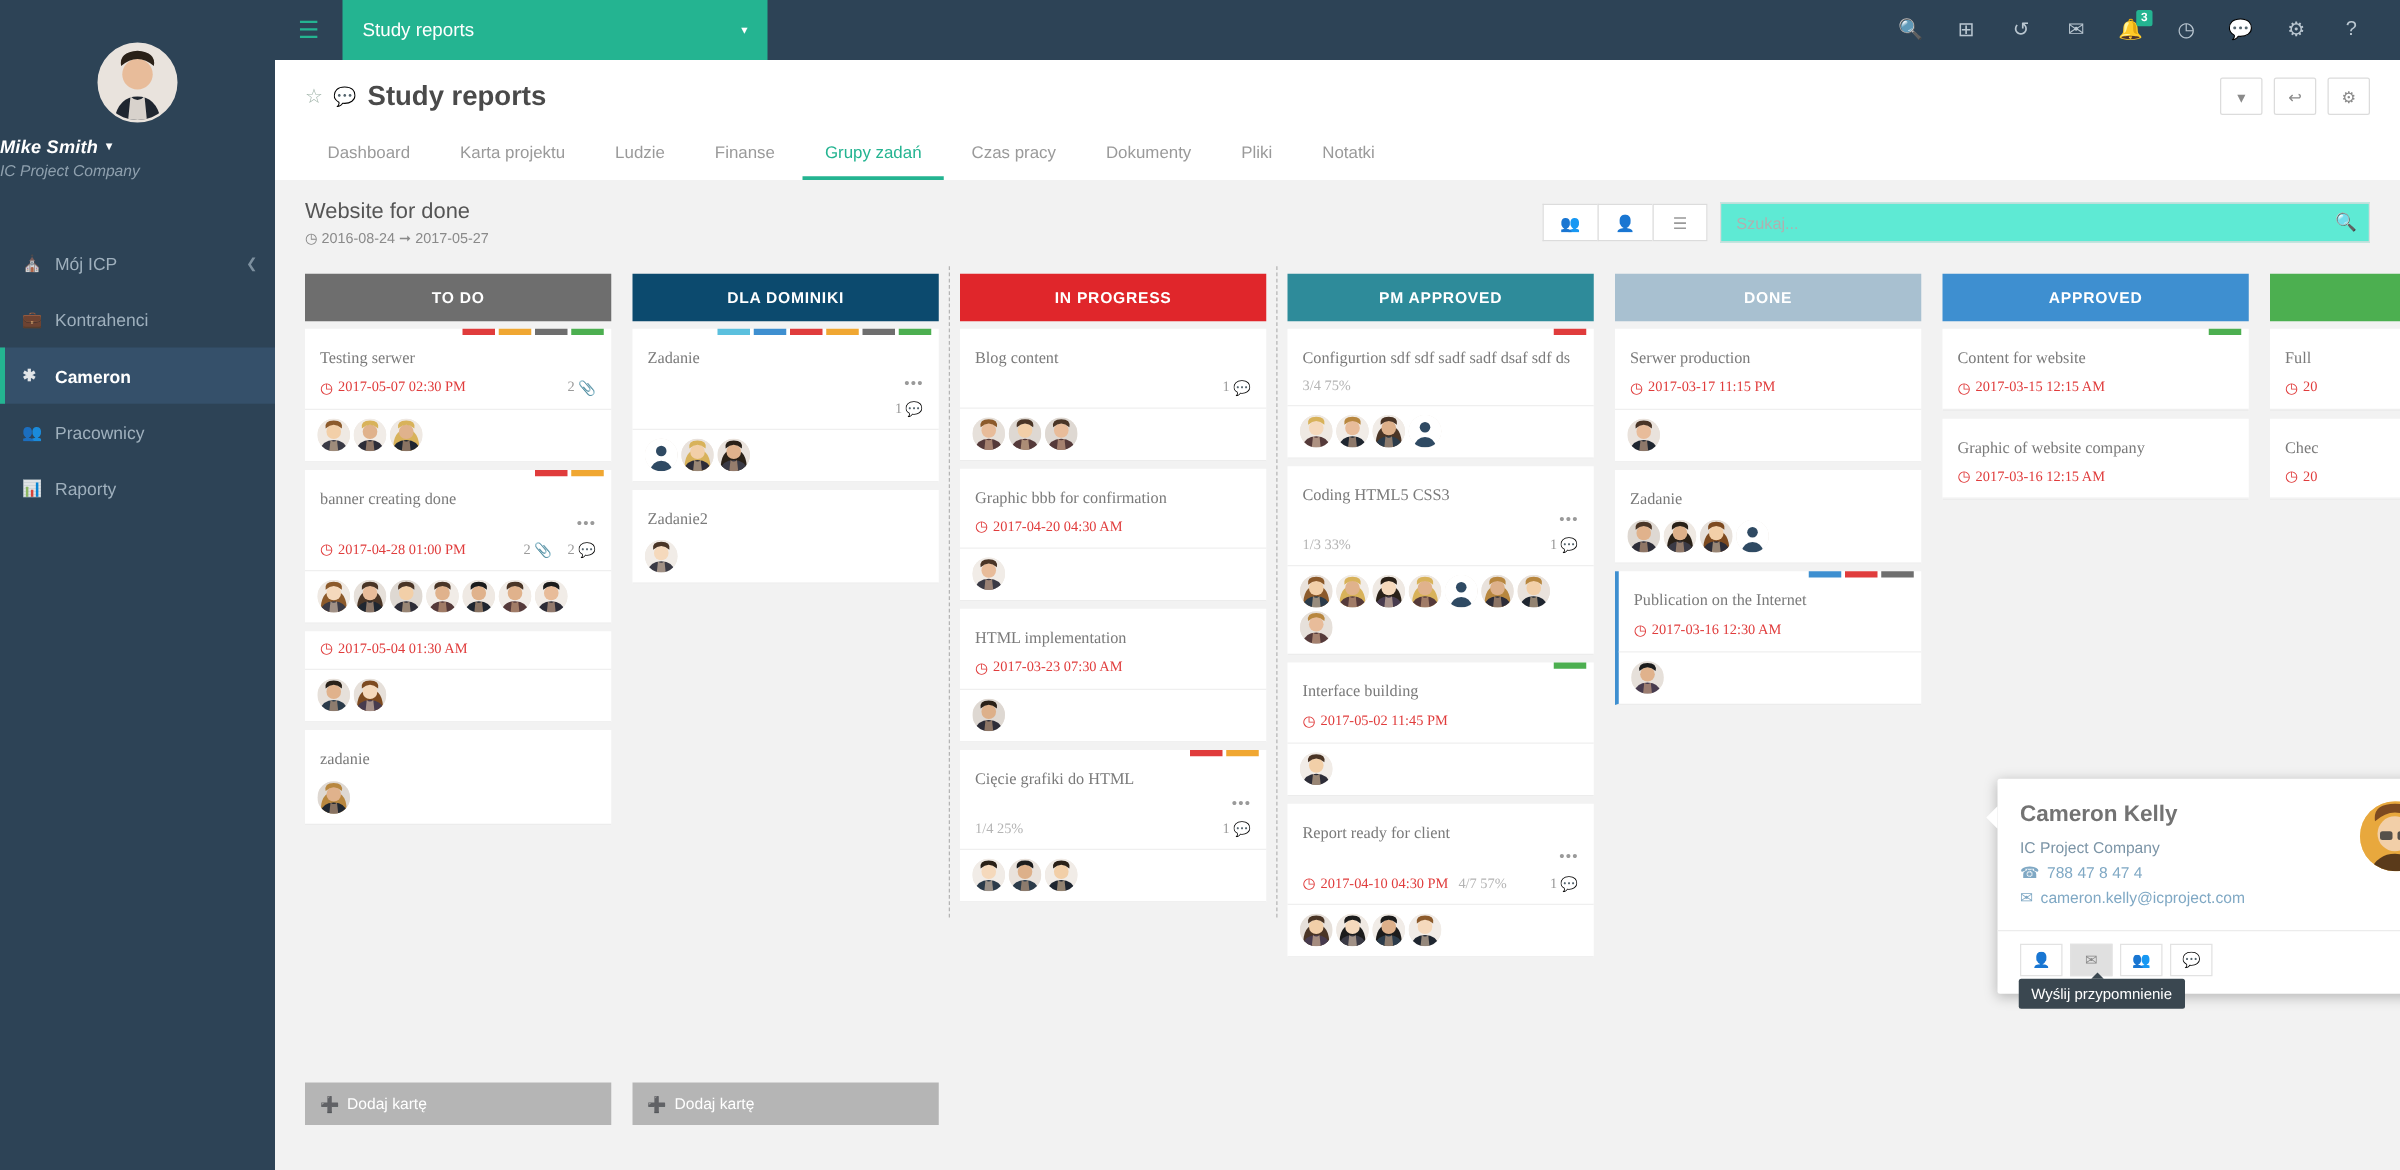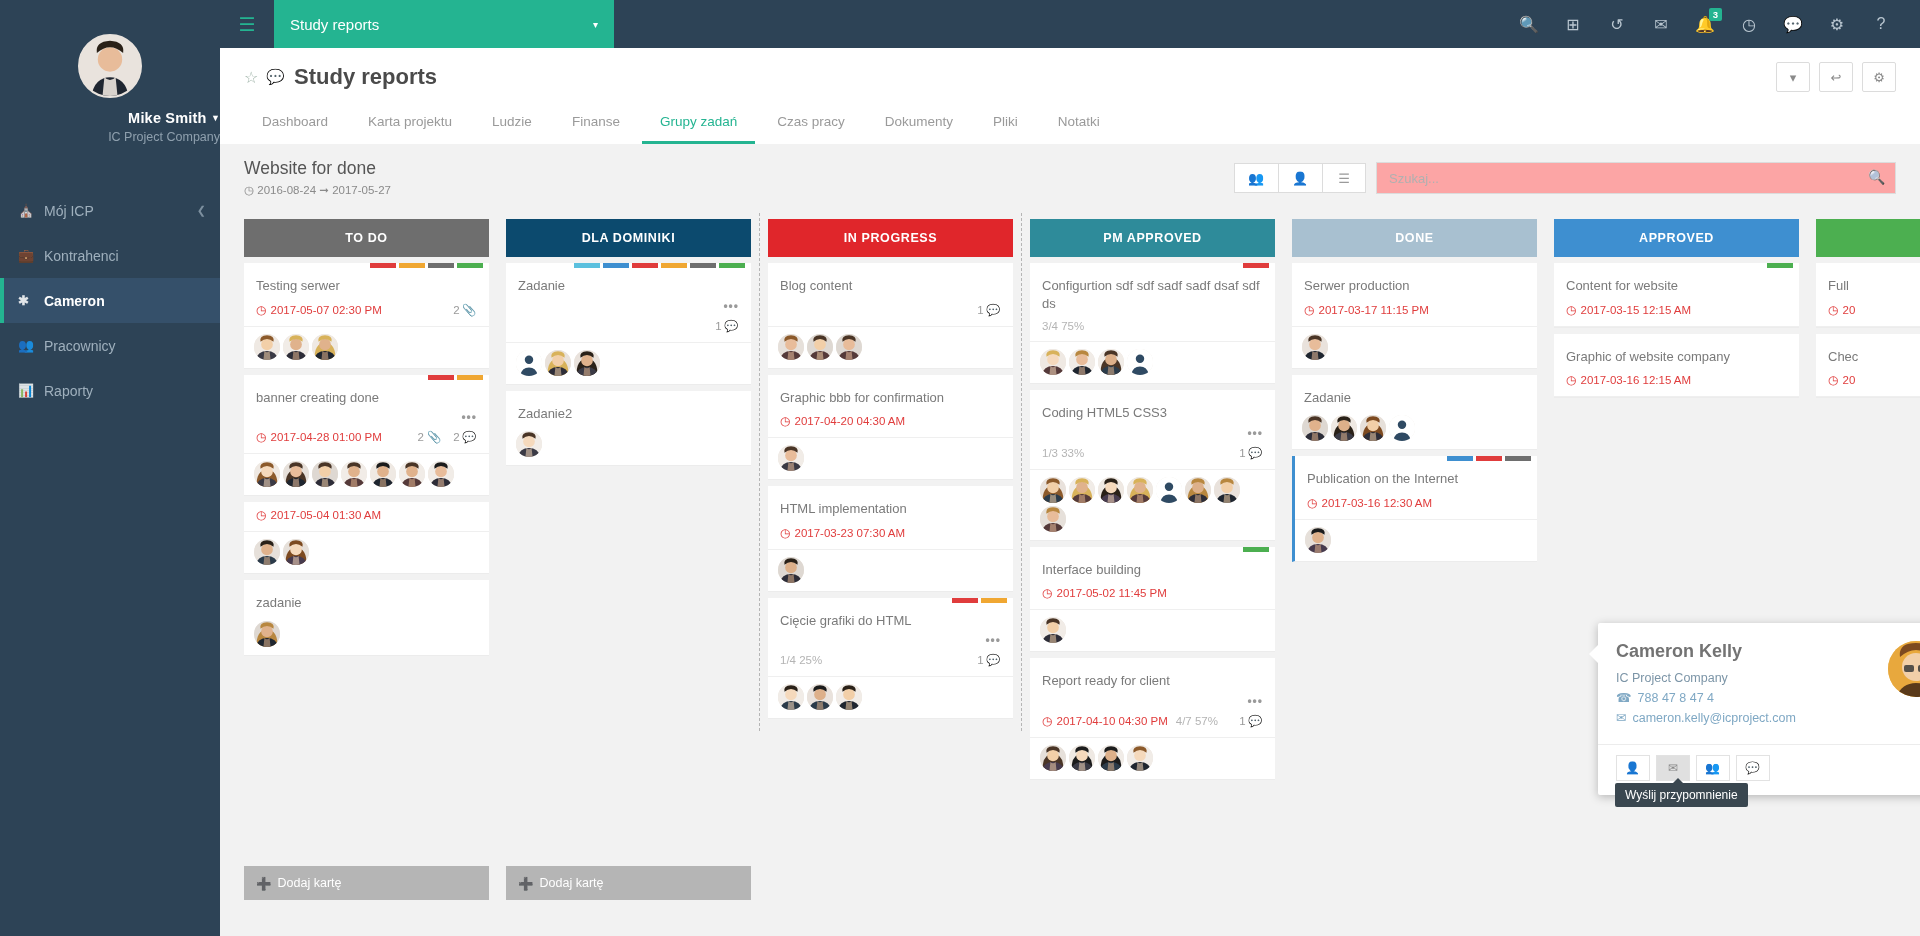--- a/index.html
+++ b/index.html
@@ -10,21 +10,21 @@
     overflow: hidden;
   }
   body { display: flex; }
 
   
   #sidebar {
     width: 220px; height: 936px;
     background: #2d4356; color: #a7b6c2;
     flex: 0 0 220px; position: relative;
   }
-  .side-profile { padding: 34px 0 18px; text-align: right; }
+  .side-profile { padding: 34px 0 18px; text-align: left; font-style: italic; }
   .avatar-lg {
     width: 64px; height: 64px; border-radius: 50%;
     margin: 0 auto 12px; background: #e9e3dd;
     position: relative; overflow: hidden;
     border: 2px solid #e9e3dd;
   }
   .av-face { position:absolute; left:0; top:0; width:100%; height:100%; }
   .side-name { color: #fff; font-size: 14.5px; font-weight: bold; letter-spacing:.2px;}
   .side-name .caret { font-size: 9px; vertical-align: 2px; }
   .side-company { color: #8fa0ae; font-size: 12.5px; margin-top: 4px; }
@@ -94,21 +94,21 @@
   #board-tools { margin-left:auto; display:flex; align-items:center; gap: 10px; padding-top:4px;}
   .vbtn {
     width: 44px; height: 30px; border:1px solid #dcdcdc; background:#fff; color:#9a9a9a;
     display:flex; align-items:center; justify-content:center; font-size:13px; cursor:pointer;
   }
   .vgroup { display:flex; }
   .vgroup .vbtn { border-right: none; }
   .vgroup .vbtn:last-child { border-right: 1px solid #dcdcdc; }
   #searchwrap { width: 520px; position:relative; }
   #search-input {
-    width: 100%; height: 32px; border:1px solid #dcdcdc; background:#fca5a5;
+    width: 100%; height: 32px; border:1px solid #dcdcdc; background:#5eead4;
     padding: 0 34px 0 12px; font-size: 13px; color:#555;
     font-family:"Liberation Sans", sans-serif;
   }
   #search-input::placeholder { color:#b0b0b0; }
   .search-ic { position:absolute; right:10px; top:7px; color:#9a9a9a; font-size:14px; }
 
   
   #board {
     display:flex; gap: 0; padding: 12px 0 0 24px; height: 700px; overflow:hidden; align-items:flex-start;
   }
@@ -118,21 +118,21 @@
     border-left: 1px dashed #b5b5b5;
   }
   .col.dashed-r::after {
     content:''; position:absolute; right:-9px; top:-6px; bottom:-6px;
     border-right: 1px dashed #b5b5b5;
   }
   .col-head {
     height: 38px; display:flex; align-items:center; justify-content:center;
     color:#fff; font-size: 12.5px; font-weight:bold; letter-spacing: .6px;
   }
-  .col-body { margin-top: 6px; }
+  .col-body { margin-top: 6px; font-family: Liberation Serif, serif; }
   .card {
     background:#fff; margin-bottom: 6px; position:relative;
     border-bottom: 1px solid #ececec; min-height: 54px;
   }
   .card.left-blue { border-left: 3px solid #3e8fd0; }
   .labels { position:absolute; top:0; right: 6px; display:flex; gap:3px; }
   .lab { width: 26px; height: 5px; }
   .card-title { padding: 14px 12px 2px; font-size: 13px; color:#7a7a7a; line-height: 1.35; }
   .card-dots { text-align:right; padding: 2px 12px 0; color:#9a9a9a; font-size:12px; letter-spacing:1px; font-weight:bold; cursor:pointer;}
   .card-meta {

